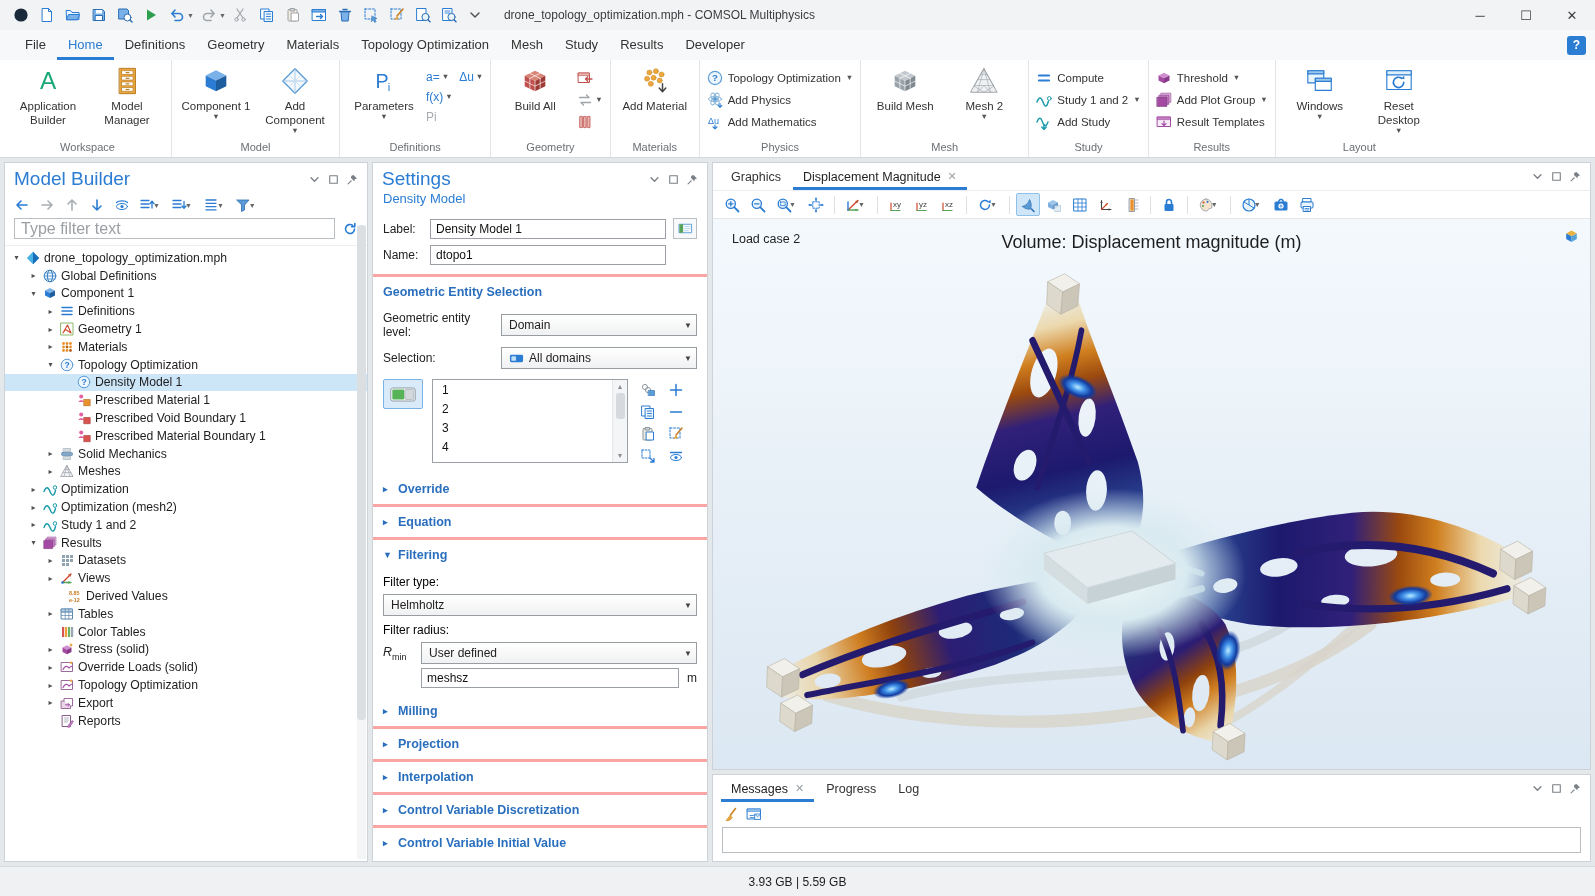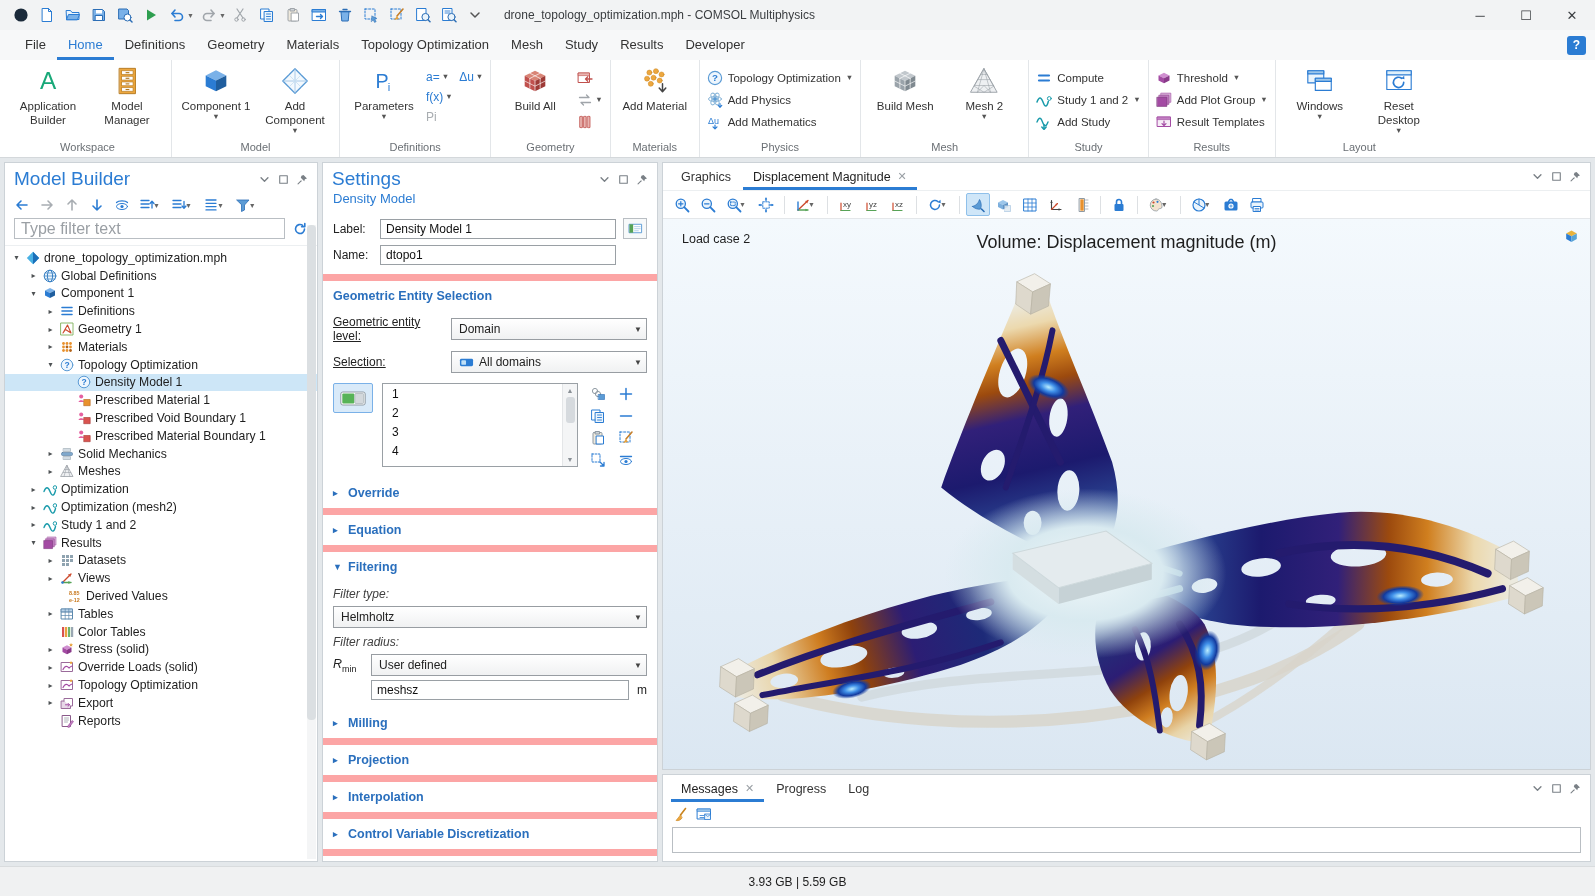--- a/index.html
+++ b/index.html
@@ -31,21 +31,21 @@
   .chev{font-size:7.5px;color:#555;line-height:1;}
   .minicol{display:flex;flex-direction:column;gap:6px;padding-top:7px;}
   .minirow{display:flex;gap:10px;align-items:center;}
   .minibtn{display:flex;align-items:center;gap:2px;font-size:12px;color:#2b7cd3;cursor:default;}
   .minibtn.gray{color:#a9adb1;}
   .smallrows{display:flex;flex-direction:column;gap:6px;padding-top:7px;}
   .smallbtn{display:flex;align-items:center;gap:5px;font-size:11.5px;color:#333;white-space:nowrap;cursor:default;}
   
   .main{flex:1;display:flex;gap:4px;padding:4px;background:#e4e8eb;min-height:0;}
   .panel{background:#fff;border:1px solid #ccd2d7;display:flex;flex-direction:column;min-height:0;}
-  #mb{width:314px;flex:none;position:relative;}
+  #mb{width:364px;flex:none;position:relative;}
   #settings{width:336px;flex:none;}
   .rightcol{flex:1;display:flex;flex-direction:column;gap:4px;min-width:0;}
   #graphics{flex:1;min-height:0;}
   #messages{height:88px;flex:none;}
   .phead{display:flex;align-items:center;padding:5px 9px 0;}
   .ptitle{font-size:19px;color:#2b7cd3;}
   .phicons{margin-left:auto;display:flex;gap:8px;align-items:center;}
   .phic{width:11px;height:11px;}
   
   .mbtoolbar{display:flex;align-items:center;gap:9px;padding:7px 9px 5px;}
@@ -59,37 +59,37 @@
   .tchev{width:11px;font-size:8px;color:#4e5254;text-align:center;flex:none;}
   .tic{width:14px;height:14px;flex:none;}
   .treescroll{position:absolute;top:62px;right:1px;bottom:2px;width:9px;background:#f4f5f6;}
   .treethumb{position:absolute;top:0;right:0;width:9px;height:78%;background:#dbdfe2;border-radius:4px;}
   
   .ssub{font-size:13px;color:#2b7cd3;padding:1px 10px 9px;}
   .srow{display:flex;align-items:center;gap:7px;padding:3px 10px;}
   .scap{font-size:12px;color:#222;width:40px;flex:none;}
   .sinput{flex:1;height:20px;border:1px solid #9aa0a5;font-size:12px;padding:0 5px;color:#111;outline:none;background:#fff;min-width:0;}
   .renbtn{width:24px;height:21px;border:1px solid #b9bec3;background:#f7f9fa;display:flex;align-items:center;justify-content:center;flex:none;}
-  .sect{border-top:7px solid #fca5a5;display:flex;align-items:center;gap:7px;padding:8px 10px;font-size:12.5px;color:#2a6fbd;font-weight:bold;cursor:default;}
+  .sect{border-top:3px solid #fca5a5;display:flex;align-items:center;gap:7px;padding:8px 10px;font-size:12.5px;color:#2a6fbd;font-weight:bold;cursor:default;}
   .sect:first-of-type{border-top:none;}
   .sectchev{font-size:9px;width:8px;color:#2a6fbd;flex:none;}
   .gesrow{display:flex;align-items:center;padding:4px 10px;font-size:12px;color:#222;}
-  .gescap{flex:1;text-decoration:underline;}
+  .gescap{flex:1;}
   .dd{width:196px;height:22px;border:1px solid #989da2;background:linear-gradient(#ffffff,#f0f1f2);display:flex;align-items:center;font-size:12px;color:#222;padding-left:7px;gap:5px;cursor:default;}
   .ddarrow{margin-left:auto;width:16px;text-align:center;color:#444;font-size:8px;}
   .dd.grow{flex:1;width:auto;}
   .selblock{display:flex;gap:9px;padding:6px 10px 8px;align-items:flex-start;}
   .togglebtn{width:40px;height:30px;border:1px solid #7ab1e8;background:#d9eaf9;border-radius:2px;display:flex;align-items:center;justify-content:center;flex:none;}
   .listbox{width:196px;height:84px;border:1px solid #9aa0a5;background:#fff;position:relative;font-size:12px;overflow:hidden;flex:none;}
   .listitem{height:19px;padding-left:9px;display:flex;align-items:center;color:#111;}
   .listscroll{position:absolute;right:0;top:0;bottom:0;width:15px;background:#f4f5f6;border-left:1px solid #e4e6e8;display:flex;flex-direction:column;align-items:center;padding:3px 0;color:#8a9096;font-size:7px;}
   .lthumb{width:9px;height:26px;background:#d6dade;margin-top:3px;border-radius:3px;}
   .lspace{flex:1;}
   .selicons{display:grid;grid-auto-flow:column;grid-template-rows:repeat(4,21px);grid-template-columns:repeat(2,22px);gap:1px 6px;align-items:center;justify-items:center;}
-  .fcap{font-size:12px;color:#404040;padding:5px 10px 3px;font-style:italic;}
+  .fcap{font-size:12px;color:#000000;padding:5px 10px 3px;}
   .frow{display:flex;align-items:center;gap:8px;padding:2px 10px;}
   .rminlbl{font-size:12.5px;font-style:italic;font-family:"Liberation Serif",serif;color:#222;flex:none;width:30px;}
   .rminlbl sub{font-size:9px;font-style:normal;font-family:"Liberation Sans",sans-serif;}
   .unit{font-size:12px;color:#222;flex:none;}
   
   .gtabs{display:flex;align-items:center;height:27px;padding-left:8px;gap:2px;flex:none;}
   .gtab{display:flex;align-items:center;gap:7px;padding:0 10px;font-size:12.5px;color:#333;height:100%;cursor:default;white-space:nowrap;}
   .gtab.active{box-shadow:inset 0 -3px 0 #2b7cd3;color:#1e1e1e;}
   .tabx{color:#9aa0a5;font-size:11px;}
   .gtoolbar{display:flex;align-items:center;height:29px;padding:0 7px;gap:2px;border-top:1px solid #eceff1;border-bottom:1px solid #e4e7ea;flex:none;}

